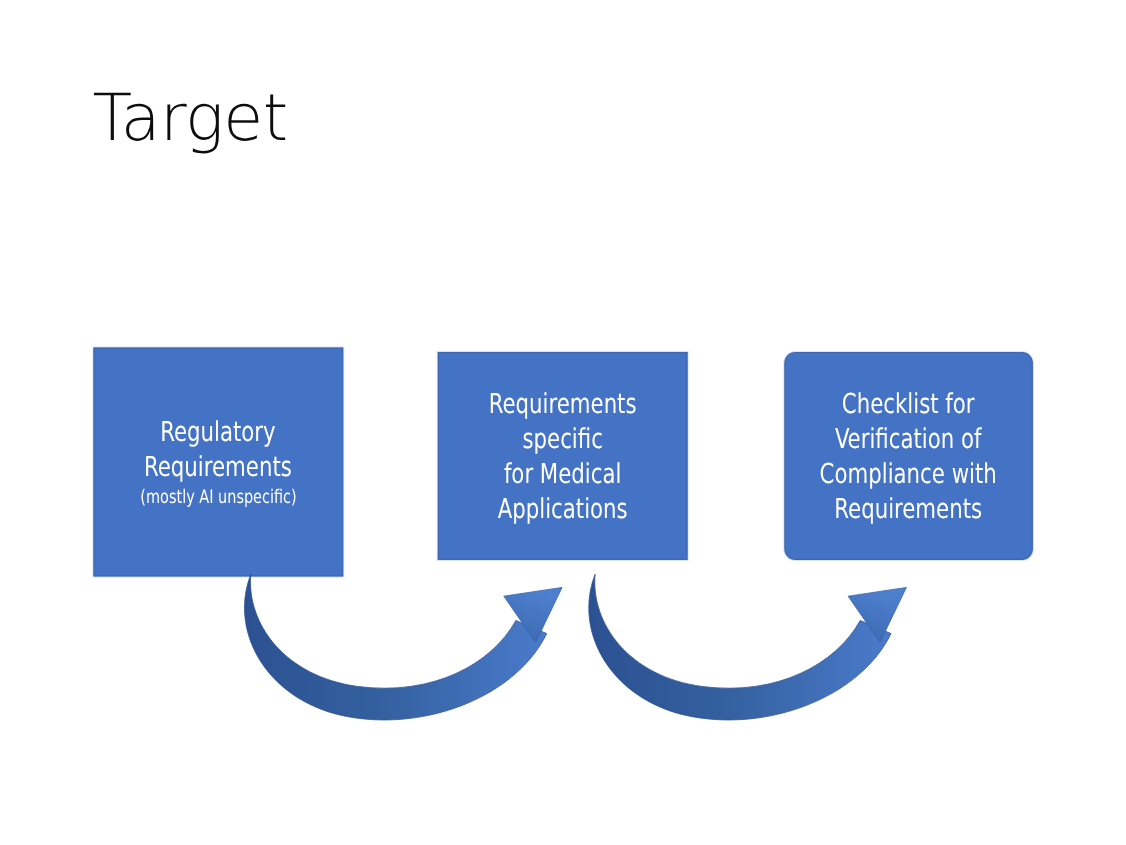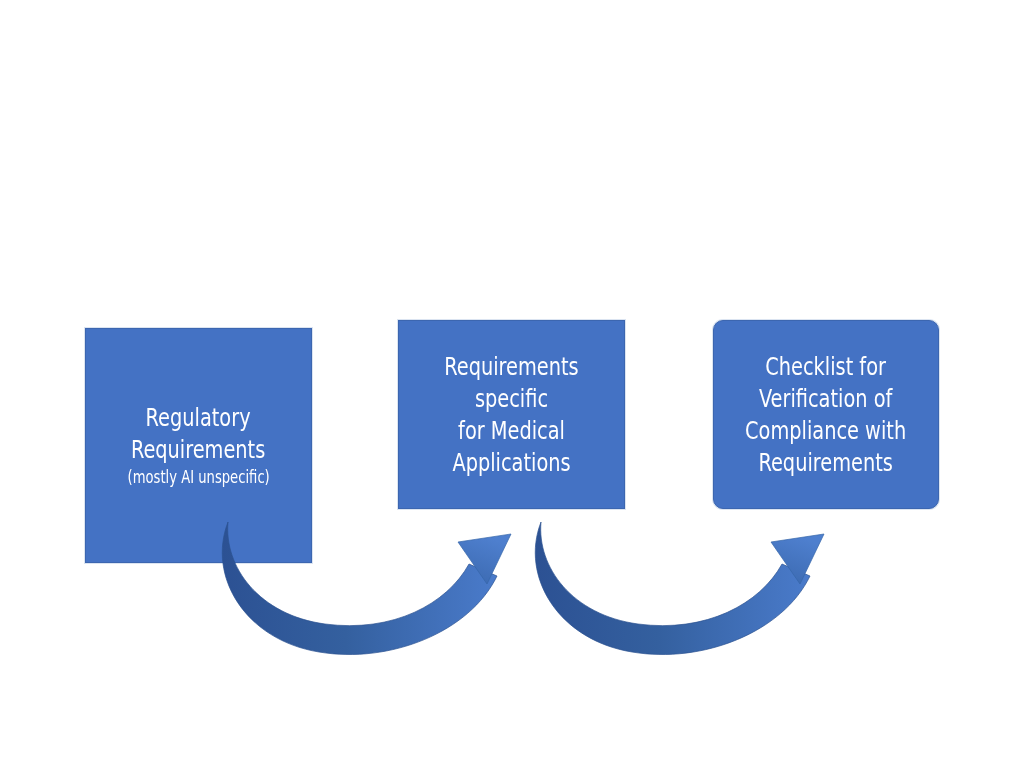--- a/index.html
+++ b/index.html
@@ -65,39 +65,40 @@
   .flow-box .box-subtext {
     font-family: "DejaVu Sans Condensed", "Liberation Sans Narrow", "Liberation Sans", sans-serif;
     font-size: 17px;
     line-height: 1.3;
     font-weight: 400;
     color: #ffffff;
     transform: scaleX(0.86);
     white-space: pre-line;
   }
 
-  #box-regulatory  { left: 85px;  top: 328px; width: 227px; height: 235px; }
+  #box-regulatory  { left: 85px;  top: 316px; width: 227px; height: 208px; }
   #box-medical     { left: 398px; top: 320px; width: 227px; height: 189px; }
   #box-checklist   { left: 713px; top: 320px; width: 226px; height: 189px; border-radius: 10px; }
 
   
   .arrow-svg {
     position: absolute;
     top: 512px;
     height: 125px;
     overflow: visible;
   }
   #arrow-1 { left: 215px; width: 300px; }
   #arrow-2 { left: 528px; width: 300px; }
 </style>
 </head>
 <body>
 
 <div id="slide">
 
+  <div id="slide-title">Target</div>
 
   <div class="flow-box" id="box-regulatory">
     <div class="box-text">Regulatory
 Requirements</div>
     <div class="box-subtext">(mostly AI unspecific)</div>
   </div>
 
   <div class="flow-box" id="box-medical">
     <div class="box-text">Requirements specific
 for Medical

